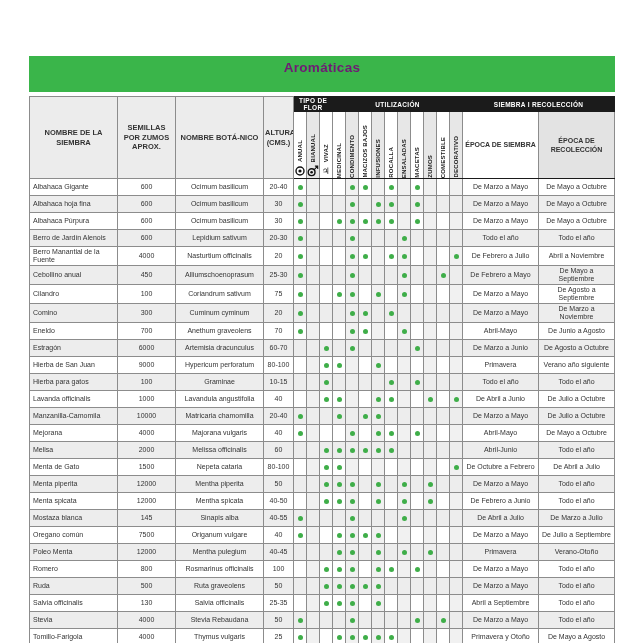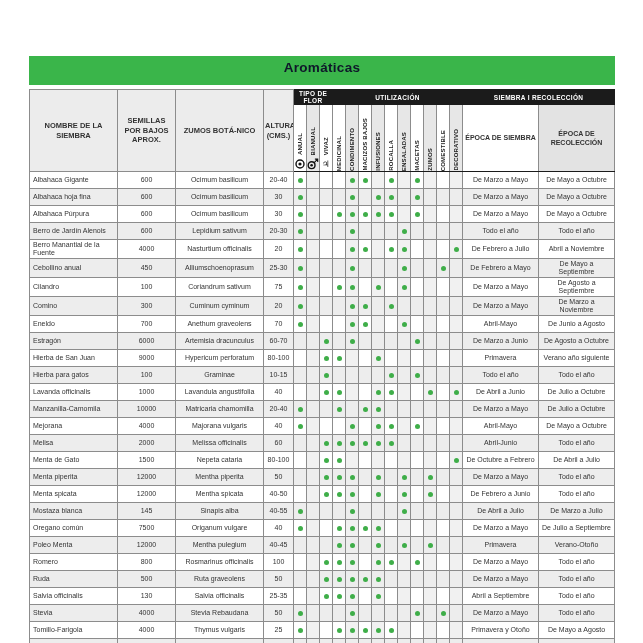--- a/index.html
+++ b/index.html
@@ -10,21 +10,21 @@
   }
   :root{
     --green:#3ab54a;
     --dot:#3fae49;
     --bar:#1b1b1b;
     --thin:#8c8c8c;
     --thick:#1a1a1a;
   }
   .sheet{position:absolute;left:29px;top:56px;width:586px;}
   .title-bar{
-    background:var(--green);color:#0f172a;height:29px;line-height:24px;
+    background:var(--green);color:#701a75;height:36px;line-height:24px;
     text-align:center;font-size:13.5px;font-weight:bold;letter-spacing:.3px;
   }
   table{
     border-collapse:collapse;table-layout:fixed;width:586px;margin-top:4px;
     border:1.5px solid var(--thick);
   }
   th,td{border:1px solid var(--thin);padding:0;overflow:hidden;}
   th.main{
     background:#ececec;font-size:7.5px;font-weight:bold;text-align:center;
     padding:2px 1px;color:#333;line-height:1.25;
@@ -77,22 +77,22 @@
         <col style="width: 13px;">
         <col style="width: 13px;">
         <col style="width: 13px;">
         <col style="width: 13px;">
         <col style="width: 76px;">
         <col style="width: 76px;">
       </colgroup>
     <thead>
       <tr>
         <th class="main" rowspan="2">NOMBRE DE LA SIEMBRA</th>
-        <th class="main" rowspan="2">SEMILLAS POR BAJOS APROX.</th>
-        <th class="main" rowspan="2">ZUMOS BOTÁ-NICO</th>
+        <th class="main" rowspan="2">SEMILLAS POR ZUMOS APROX.</th>
+        <th class="main" rowspan="2">NOMBRE BOTÁ-NICO</th>
         <th class="main" rowspan="2">ALTURA (CMS.)</th>
         <th class="bar sec-l" colspan="3">TIPO DE FLOR</th>
         <th class="bar sec-l" colspan="10">UTILIZACIÓN</th>
         <th class="bar sec-l" colspan="2">SIEMBRA I RECOLECCIÓN</th>
       </tr>
       <tr id="vert-row">
         <th class="vert sec-l">
             <div class="vwrap">
               <div class="vlabel">ANUAL</div>
               <div class="sym">

